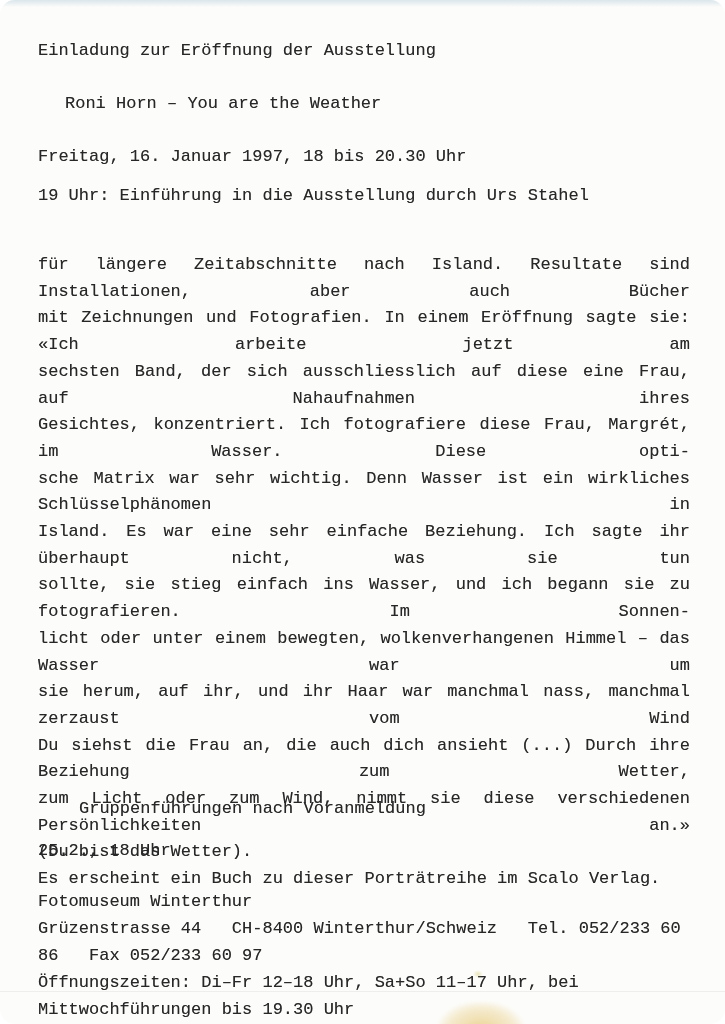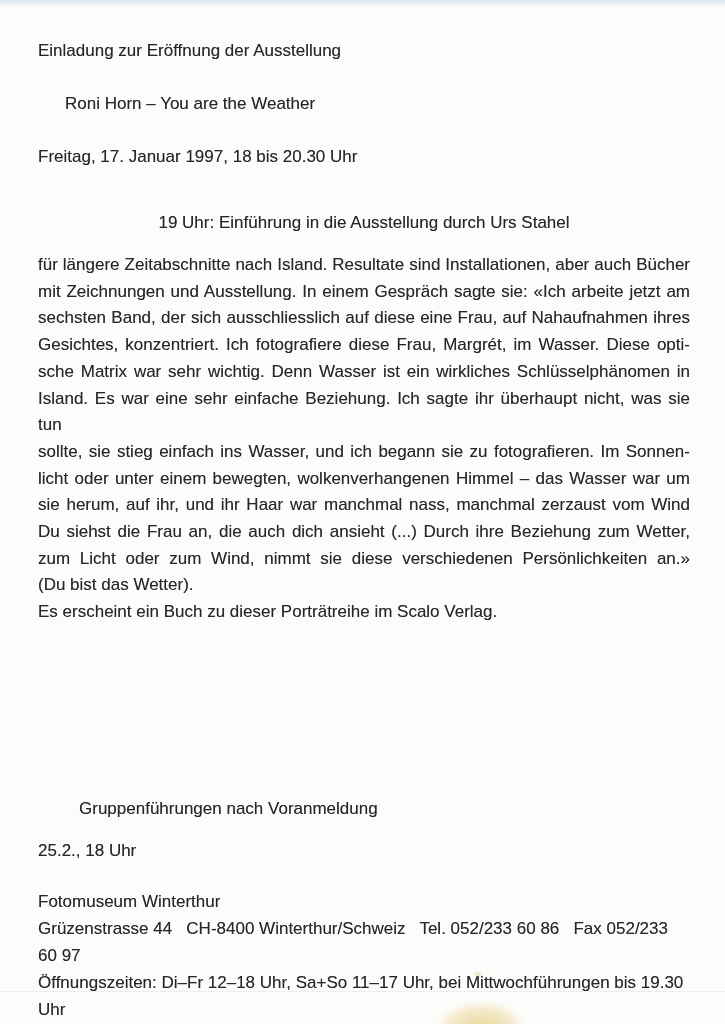--- a/index.html
+++ b/index.html
@@ -6,23 +6,24 @@
     margin: 0;
     padding: 0;
     background: #ffffff;
   }
   .page {
     position: relative;
     width: 725px;
     height: 1024px;
     background: var(--paper, #fcfcfa);
     overflow: hidden;
-    font-family: Liberation Sans, sans-serif;
+    font-family: Liberation Mono, monospace;
     color: var(--ink, #272727);
     text-shadow: 0 0 0.5px rgba(40,40,40,0.45);
+    border-radius: 15px;
   }
   
   .scan-edge {
     position: absolute;
     top: 0; left: 0;
     width: 100%;
     height: 7px;
     background: linear-gradient(to bottom, var(--scan-edge, #dae6ec) 0%, rgba(218,230,236,0.45) 55%, rgba(218,230,236,0) 100%);
   }
   
@@ -63,41 +64,41 @@
     white-space: pre-wrap;
   }
   .just {
     text-align: justify;
     text-align-last: justify;
   }
   .hdr { line-height: 26px; }
   .h1 { top: 38px;  }
   .h2 { top: 91px; margin-left: 27px;  }
   .h3 { top: 144px; }
-  .h4 { top: 210px; text-align: center; }
+  .h4 { top: 183px; }
   .body-par { top: 252px; line-height: 26.7px; }
   .tours     { top: 705px; line-height: 26.3px; }
   .group     { top: 796px; line-height: 26px; margin-left: 41px; }
   .members   { top: 838px; line-height: 26px; }
   .footer    { top: 888px; line-height: 27px; }
 </style>
 </head>
 <body>
 
 <div class="page">
   <div class="scan-edge"></div>
 
   <div class="block hdr h1 line">Einladung zur Eröffnung der Ausstellung</div>
   <div class="block hdr h2 line">Roni Horn – You are the Weather</div>
-  <div class="block hdr h3 line">Freitag, 17. Januar 1997, 18 bis 20.30 Uhr</div>
+  <div class="block hdr h3 line">Freitag, 16. Januar 1997, 18 bis 20.30 Uhr</div>
   <div class="block hdr h4 line">19 Uhr: Einführung in die Ausstellung durch Urs Stahel</div>
 
   <div class="block body-par">
     <span class="line just">für längere Zeitabschnitte nach Island. Resultate sind Installationen, aber auch Bücher</span>
-    <span class="line just">mit Zeichnungen und Ausstellung. In einem Gespräch sagte sie: «Ich arbeite jetzt am</span>
+    <span class="line just">mit Zeichnungen und Fotografien. In einem Eröffnung sagte sie: «Ich arbeite jetzt am</span>
     <span class="line just">sechsten Band, der sich ausschliesslich auf diese eine Frau, auf Nahaufnahmen ihres</span>
     <span class="line just">Gesichtes, konzentriert. Ich fotografiere diese Frau, Margrét, im Wasser. Diese opti-</span>
     <span class="line just">sche Matrix war sehr wichtig. Denn Wasser ist ein wirkliches Schlüsselphänomen in</span>
     <span class="line just">Island. Es war eine sehr einfache Beziehung. Ich sagte ihr überhaupt nicht, was sie tun</span>
     <span class="line just">sollte, sie stieg einfach ins Wasser, und ich begann sie zu fotografieren. Im Sonnen-</span>
     <span class="line just">licht oder unter einem bewegten, wolkenverhangenen Himmel – das Wasser war um</span>
     <span class="line just">sie herum, auf ihr, und ihr Haar war manchmal nass, manchmal zerzaust vom Wind</span>
     <span class="line just">Du siehst die Frau an, die auch dich ansieht (...) Durch ihre Beziehung zum Wetter,</span>
     <span class="line just">zum Licht oder zum Wind, nimmt sie diese verschiedenen Persönlichkeiten an.»</span>
     <span class="line">(Du bist das Wetter).</span>

